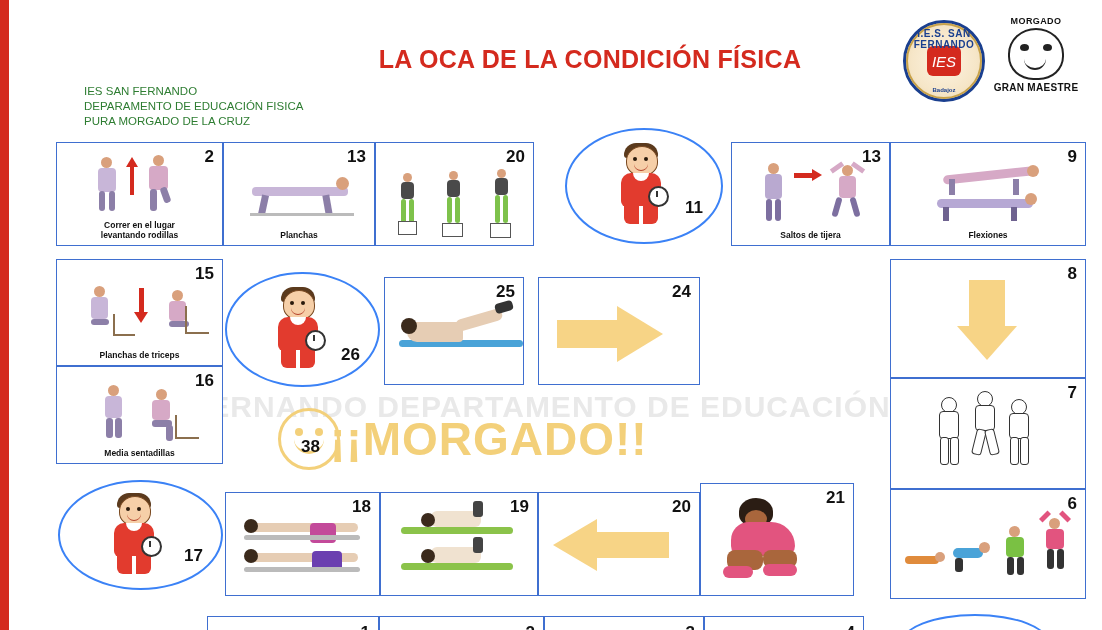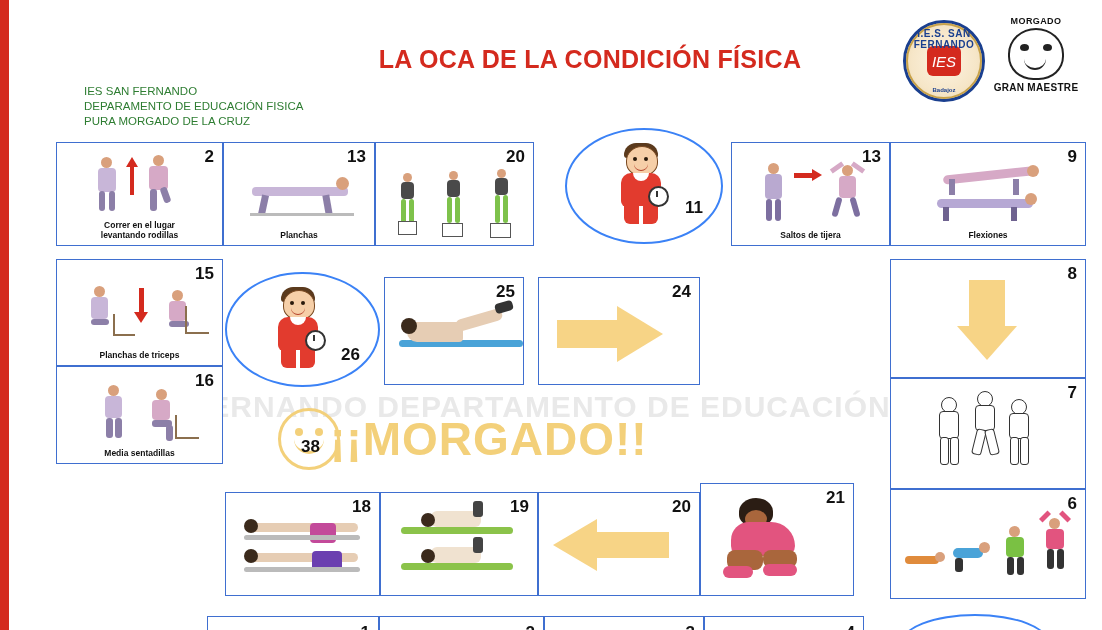--- a/index.html
+++ b/index.html
@@ -633,20 +633,34 @@
   </div>
 
   <div class="smiley">
     <div class="se l"></div>
       <div class="se r"></div>
       <div class="sm"></div>
     <div class="snum">38</div>
   </div>
   <div class="meta-text">¡¡MORGADO!!</div>
 
+  <div class="oca" style="left:58px; top:480px; width:165px; height:110px;">
+    <div class="kid" style="left:48px; top:14px;">
+      <div class="hair"></div>
+        <div class="head"></div>
+      <div class="eye l"></div>
+        <div class="eye r"></div>
+        <div class="smile"></div>
+      <div class="body"></div>
+        <div class="collar"></div>
+        <div class="legs"></div>
+      <div class="watch"></div>
+    </div>
+    <div class="num" style="right:18px; bottom:22px;">17</div>
+  </div>
 
   <div class="cell" style="left:225px; top:492px; width:155px; height:104px;">
     <div class="art">
       <div style="position:absolute; left:22px; top:30px; width:110px; height:9px; background:#e6cdb4; border-radius:5px;"></div>
       <div style="position:absolute; left:18px; top:26px; width:14px; height:14px; border-radius:50%; background:#3b2a1c;"></div>
       <div style="position:absolute; left:84px; top:30px; width:26px; height:20px; background:#c34a9a; border-radius:4px;"></div>
       <div style="position:absolute; left:18px; top:42px; width:116px; height:5px; background:#bbb; border-radius:3px;"></div>
       <div style="position:absolute; left:22px; top:60px; width:110px; height:9px; background:#e6cdb4; border-radius:5px;"></div>
       <div style="position:absolute; left:18px; top:56px; width:14px; height:14px; border-radius:50%; background:#3b2a1c;"></div>
       <div style="position:absolute; left:86px; top:58px; width:30px; height:20px; background:#6b3fb0; border-radius:4px;"></div>

